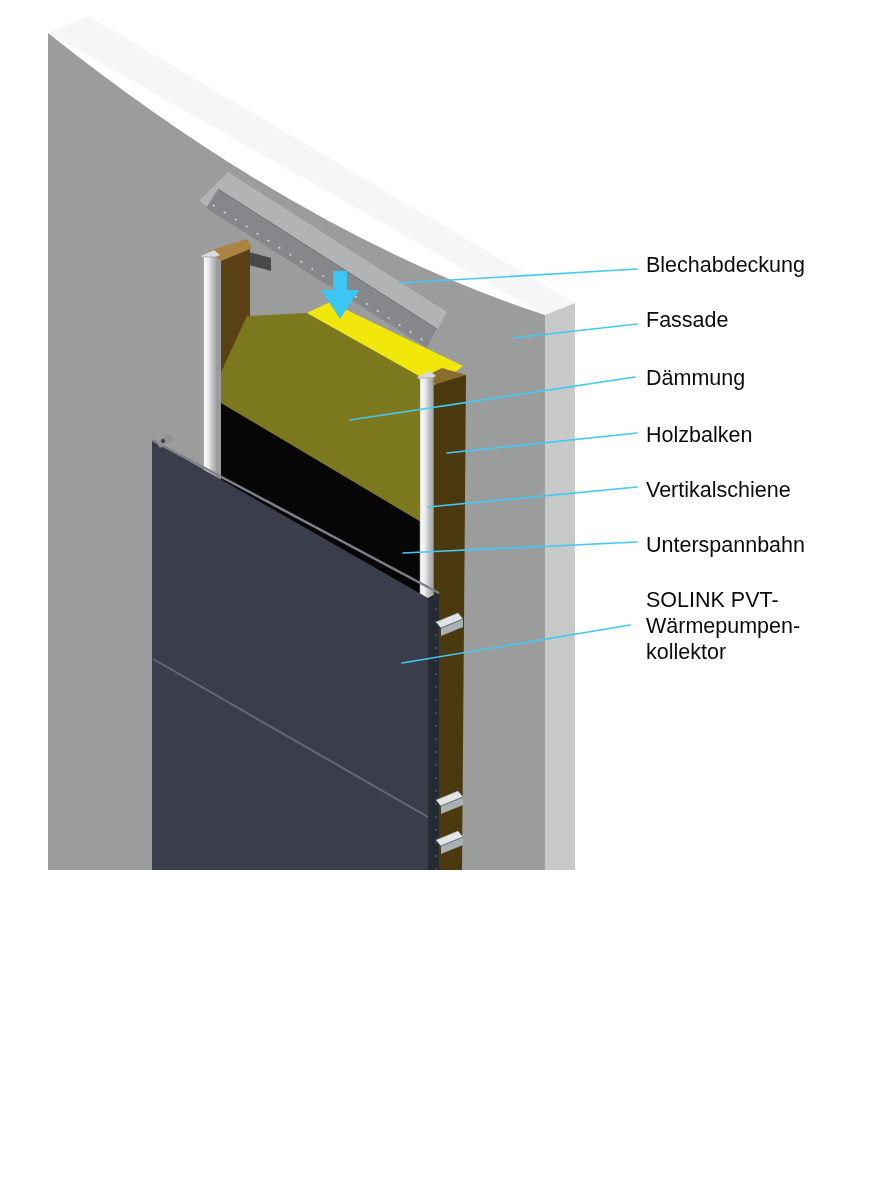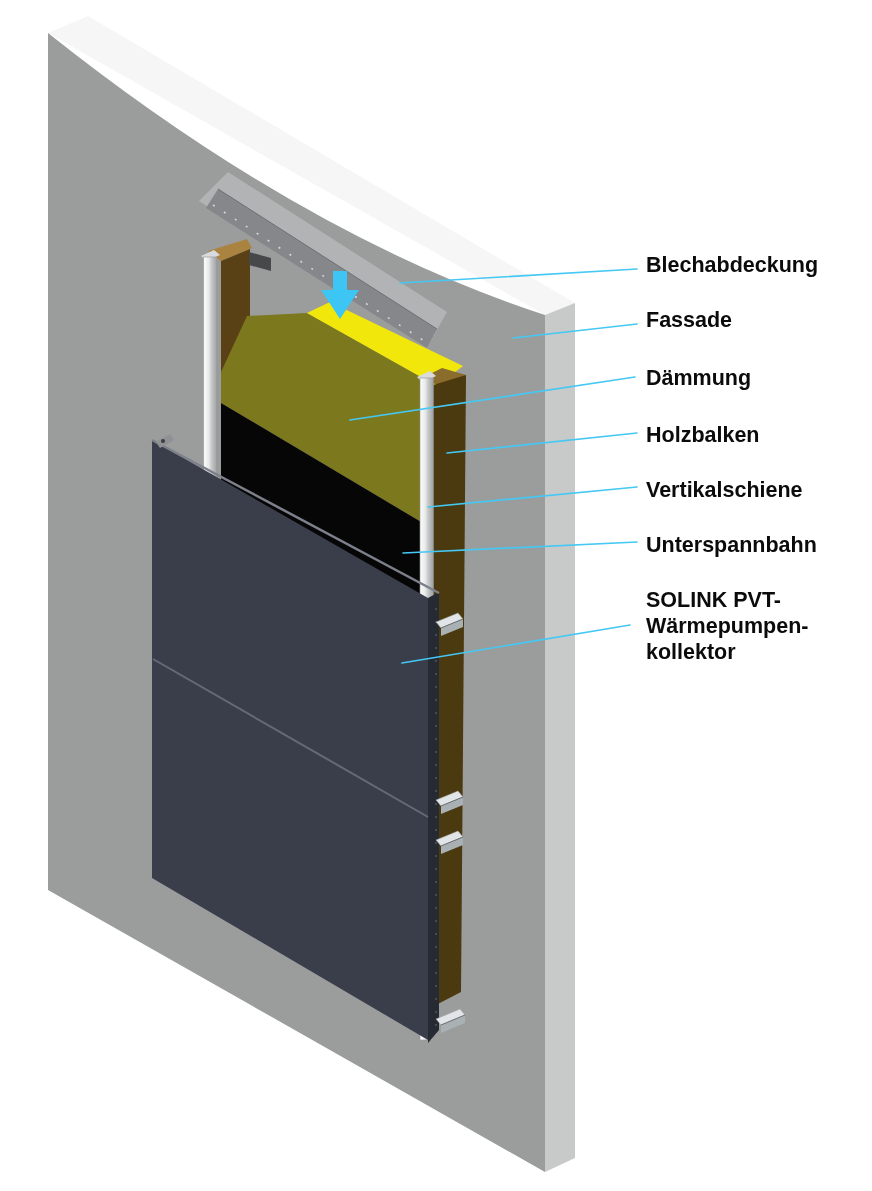--- a/index.html
+++ b/index.html
@@ -4,24 +4,23 @@
 <style>
   html, body {
     margin: 0;
     padding: 0;
     background: #ffffff;
     font-family: "Liberation Sans", sans-serif;
   }
   .stage {
     position: relative;
     width: 872px;
-    height: 1191px;
+    height: 870px;
     background: #ffffff;
     overflow: hidden;
-    font-weight: bold;
   }
   svg text {
     font-family: "Liberation Sans", sans-serif;
     font-size: 21.5px;
     fill: #0b0b0b;
   }
   .leader {
     fill: none;
     stroke-width: 1.7;
     stroke-linecap: round;

